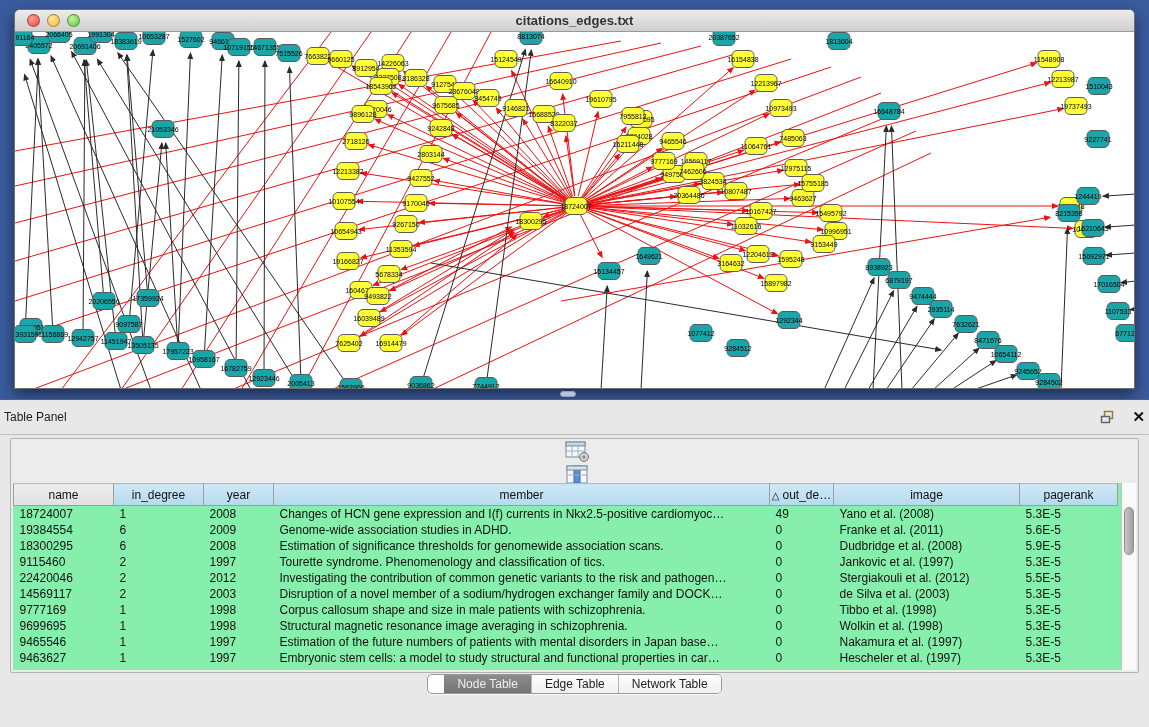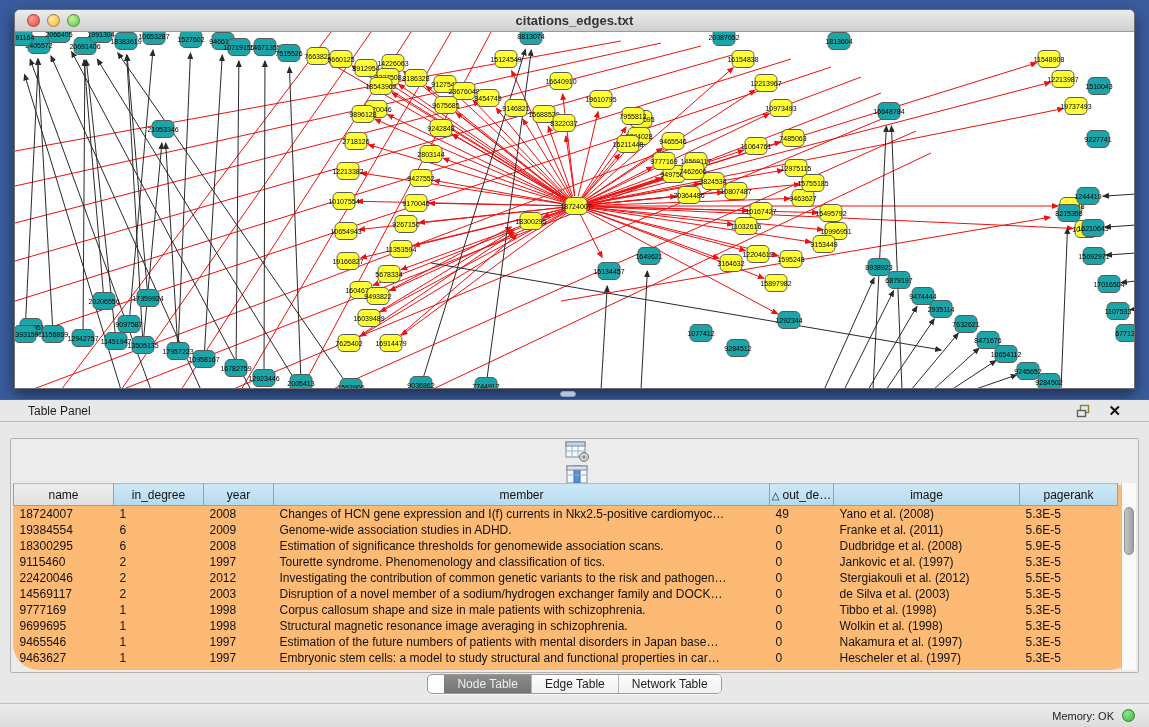--- a/index.html
+++ b/index.html
@@ -24,22 +24,22 @@
   .graph-canvas { width:1119px; height:356px; background:#fff; overflow:hidden; }
   .graph-canvas svg { display:block; }
 
   
   .grip { position:absolute; left:560px; top:391px; width:16px; height:6px;
     background:#b9c4d8; border-radius:3px; border:1px solid #8fa0bf; }
 
   
   .table-panel { position:absolute; left:0; top:399px; width:1149px; height:328px;
     background:#e8e8e8; border-top:1px solid #55606e; }
-  .panel-header { height:22px; display:flex; align-items:center;
-    border-bottom:1px solid #bdbdbd; padding:0 28px; }
+  .panel-header { height:35px; display:flex; align-items:center;
+    border-bottom:1px solid #bdbdbd; padding:0 4px; }
   .panel-title { font-size:12px; color:#1c1c1c; }
   .panel-header .spacer { flex:1; }
   .float-icon { width:16px; height:14px; margin-right:16px; cursor:pointer; }
   .close-x { font-size:15px; font-weight:bold; color:#111; cursor:pointer; line-height:14px; }
 
   .table-box { position:absolute; left:10px; top:38px; width:1129px; height:235px;
     background:#ececec; border:1px solid #b2b2b2; border-radius:2px; }
   .toolbar { height:42px; display:flex; align-items:center; padding-left:8px;flex-direction:column; }
   .tb-btn { width:30px; height:30px; border:none; background:transparent; margin-right:4px;
     display:flex; align-items:center; justify-content:center; cursor:pointer; }
@@ -47,21 +47,21 @@
   .fx-label { font-size:15px; font-style:italic; font-family:"Liberation Serif", serif;
     color:#222; font-weight:bold; }
   .net-select { margin-left:12px; width:395px; height:24px; background:#fff;
     border:1px solid #ababab; border-radius:4px; display:flex; align-items:center;
     padding:0 4px 0 10px; font-size:12px; color:#111; cursor:pointer;
     box-shadow:inset 0 1px 2px rgba(0,0,0,.08); }
   .net-select .sel-text { flex:1; }
   .stepper { width:14px; height:18px; display:flex; flex-direction:column;
     align-items:center; justify-content:center; color:#555; font-size:7px; line-height:5px; }
 
-  .grid-wrap { position:absolute; left:2px; top:44px; right:2px; bottom:2px; background:#fdba74;border-radius:26px; }
+  .grid-wrap { position:absolute; left:2px; top:44px; right:2px; bottom:2px; background:#86efac; }
   table.data { border-collapse:collapse; table-layout:fixed; width:1104px; font-size:12px; }
   table.data th { height:22px; font-weight:normal; color:#111;
     border:1px solid #9e9e9e; border-top:1px solid #bbb;
     background:linear-gradient(#cfe9f7,#b4daee); text-align:center; cursor:pointer;
     overflow:hidden; white-space:nowrap; }
   table.data th.gray { background:linear-gradient(#efefef,#e0e0e0); }
   table.data td { height:16px; padding:0 6px; white-space:nowrap; overflow:hidden;
     color:#111; }
   td.center { text-align:left; }
   .sort-glyph { font-size:10px; margin-right:3px; }
@@ -982,18 +982,14 @@
     </div>
 
     <div class="tab-row">
       <div class="seg">
         <span class="tab sel">Node Table</span>
         <span class="tab">Edge Table</span>
         <span class="tab">Network Table</span>
       </div>
     </div>
 
-    <div class="statusbar">
-      <span class="mem-label">Memory: OK</span>
-      <span class="mem-dot"></span>
-    </div>
   </div>
 </div>
 
 </body></html>

